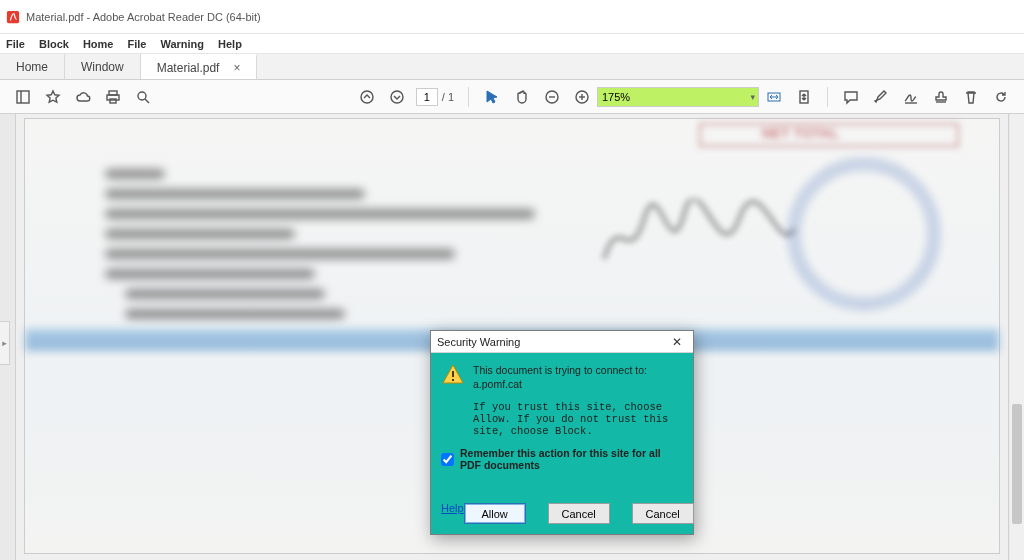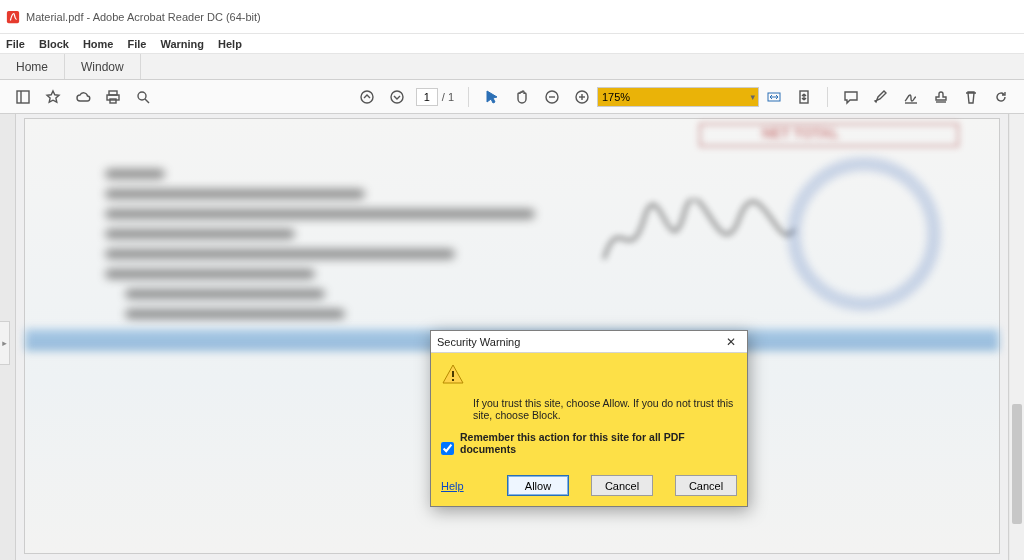--- a/index.html
+++ b/index.html
@@ -21,21 +21,21 @@
 .tabbar .tab .close { margin-left: 14px; font-size: 12px; color: #666; }
 
 
 .toolbar { height: 34px; display: flex; align-items: center; background: #fafafa; border-bottom: 1px solid #d0d0d0; padding: 0 8px; }
 .toolbar .group { display: flex; align-items: center; }
 .toolbar .spacer { flex: 1; }
 .toolbar .btn { width: 22px; height: 22px; margin: 0 4px; display: flex; align-items: center; justify-content: center; color: #555; }
 .toolbar .btn svg, .toolbar .btn span.glyph { width: 16px; height: 16px; }
 .pageinput { width: 22px; height: 18px; border: 1px solid #ccc; font-size: 11px; text-align: center; margin: 0 4px; }
 .pagecount { font-size: 11px; color: #555; margin-right: 6px; }
-.zoomselect { font-size: 11px; border: 1px solid #ccc; height: 20px; padding: 0 14px 0 4px; background: #eab308; position: relative; }
+.zoomselect { font-size: 11px; border: 1px solid #ccc; height: 20px; padding: 0 14px 0 4px; background: #bef264; position: relative; }
 .zoomwrap { position: relative; display: flex; align-items: center;}
 .zoomwrap::after { content: "▾"; position: absolute; right: 4px; font-size: 9px; color: #666; pointer-events: none; }
 .vdiv { width: 1px; height: 20px; background: #d8d8d8; margin: 0 8px; }
 
 
 .viewport { position: relative; height: 458px; background: #e9e9e9; overflow: hidden; }
 .pagewrap { position: absolute; left: 16px; top: 0; right: 16px; bottom: 10px; background: #efeff0; box-shadow: 0 0 0 1px #d0d0d0; overflow: hidden; padding: 4px 8px 8px 8px;}
 .docpage { width: 100%; height: 100%; background: linear-gradient(180deg,#f5f5f4 0%,#eef2f4 60%,#f3f3f2 100%); position: relative; border: 1px solid #ccc; filter: saturate(0.9);}
 .blurtext { position: absolute; left: 80px; width: 520px; }
 .blurtext .line { height: 10px; background: #3a3a3a; border-radius: 5px; filter: blur(5px); opacity: .55; margin-bottom: 10px; }
@@ -45,35 +45,35 @@
 .signature svg { width: 100%; height: 100%; filter: blur(3px); opacity: .6;}
 .totalbox { position: absolute; right: 40px; top: 4px; width: 260px; height: 24px; border: 2px solid #b85a5a; filter: blur(3px); opacity: .6;}
 .totaltxt { position: absolute; right: 160px; top: 6px; font-weight: 700; color: #b33; filter: blur(3px); opacity: .6; font-size: 14px;}
 
 
 .scroll-y { position: absolute; right: 0; top: 0; width: 14px; height: 100%; background: #f0f0f0; }
 .scroll-y .thumb { position: absolute; top: 290px; left: 2px; width: 10px; height: 120px; background: #c7c7c7; border-radius: 2px; }
 .sidebar-handle { position: absolute; left: 0; top: 50%; width: 10px; height: 44px; background: #f2f2f2; border: 1px solid #d0d0d0; border-left: none; transform: translateY(-50%); display: flex; align-items: center; justify-content: center; font-size: 9px; color: #888;}
 
 
-.dialog { position: absolute; left: 430px; top: 216px; width: 318px; background: #fde047; border: 1px solid #7e7e7e; box-shadow: 2px 4px 16px rgba(0,0,0,.35); font-size: 11px; color: #222;}
+.dialog { position: absolute; left: 430px; top: 216px; width: 264px; background: #14b8a6; border: 1px solid #7e7e7e; box-shadow: 2px 4px 16px rgba(0,0,0,.35); font-size: 11px; color: #222;}
 .dialog .dlg-title { height: 22px; background: #fff; display: flex; align-items: center; padding: 0 6px; border-bottom: 1px solid #d4d4d4;}
 .dialog .dlg-title .t { flex: 1; font-size: 11px;}
 .dialog .dlg-title .x { width: 20px; text-align: center; font-size: 12px; color: #333; }
 .dialog .dlg-body { padding: 10px 10px 6px 10px; }
 .dialog .row1 { display: flex; }
 .dialog .warnicon { width: 24px; height: 24px; margin-right: 8px; flex-shrink: 0; }
 .dialog .msg { font-size: 10.5px; line-height: 1.35; }
 .dialog .msg .site { display: block; }
-.dialog .trustline { font-size: 10.5px; margin: 10px 0 10px 32px; }
-.dialog .remember { display: flex; align-items: flex-end; font-weight: 700; font-size: 10.5px; margin: 4px 0 8px 0;}
+.dialog .trustline { font-size: 10.5px; margin: 10px 0 10px 32px; font-family: Liberation Mono, monospace; }
+.dialog .remember { display: flex; align-items: center; font-weight: 700; font-size: 10.5px; margin: 4px 0 8px 0;}
 .dialog .remember input { margin-right: 6px; }
 .dialog .dlg-foot { display: flex; align-items: center; padding: 6px 10px 10px 10px; }
 .dialog .help { color: #0a49c4; text-decoration: underline; font-size: 11px; }
-.dialog .btns { margin-left: auto; display: flex; gap: 22px; }
+.dialog .btns { margin-left: auto; display: flex; gap: 22px; margin-top: 12px; }
 .dialog button { width: 62px; height: 21px; font-size: 11px; background: #e9e9e9; border: 1px solid #9c9c9c; }
 .dialog button.primary { border: 1px solid #2b6fb5; box-shadow: inset 0 0 0 1px #7fb2e5; background: #eef6ff;}
 
 
 .ico { stroke: #555; fill: none; stroke-width: 1.4; }
 .blue .ico, .blue svg * { stroke: #2b6fb5; }
 </style>
 </head>
 <body>
 
@@ -94,20 +94,24 @@
   <span>Help</span>
 </div>
 
 <div class="tabbar">
   <div class="tab">
       <span>Home</span>
     </div>
   <div class="tab">
       <span>Window</span>
     </div>
+  <div class="tab active">
+    <span>Material.pdf</span>
+    <span class="close">×</span>
+  </div>
 </div>
 
 <div class="toolbar">
   <div class="group">
     <div class="btn">
         <svg viewBox="0 0 16 16">
           <rect class="ico" x="2" y="2" width="12" height="12"></rect>
           <line class="ico" x1="6" y1="2" x2="6" y2="14"></line>
         </svg>
       </div>
@@ -260,20 +264,24 @@
       <span class="t">Security Warning</span>
       <span class="x">✕</span>
     </div>
     <div class="dlg-body">
       <div class="row1">
         <svg class="warnicon" viewBox="0 0 24 24">
           <path d="M12 2 L22 20 H2 Z" fill="#ffd24a" stroke="#b58a00"></path>
           <rect x="11" y="8" width="2" height="6" fill="#4a3a00"></rect>
           <rect x="11" y="16" width="2" height="2" fill="#4a3a00"></rect>
         </svg>
+        <div class="msg">
+          <span>This document is trying to connect to:</span>
+          <span class="site">a.pomf.cat</span>
+        </div>
       </div>
       <div class="trustline">If you trust this site, choose Allow. If you do not trust this site, choose Block.</div>
       <label class="remember">
         <input type="checkbox" checked="" style="">
         <span>Remember this action for this site for all PDF documents</span>
       </label>
     </div>
     <div class="dlg-foot">
       <a class="help">Help</a>
       <div class="btns">

